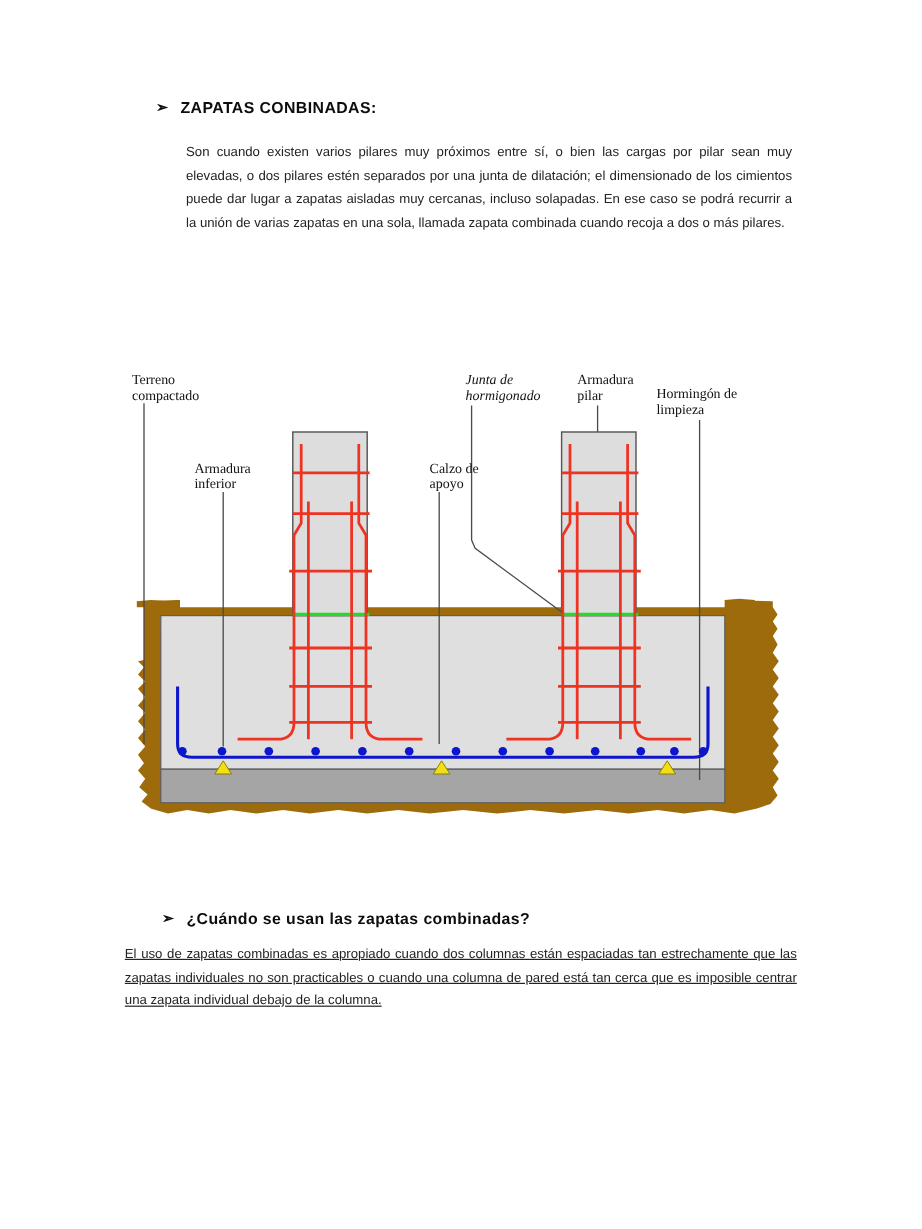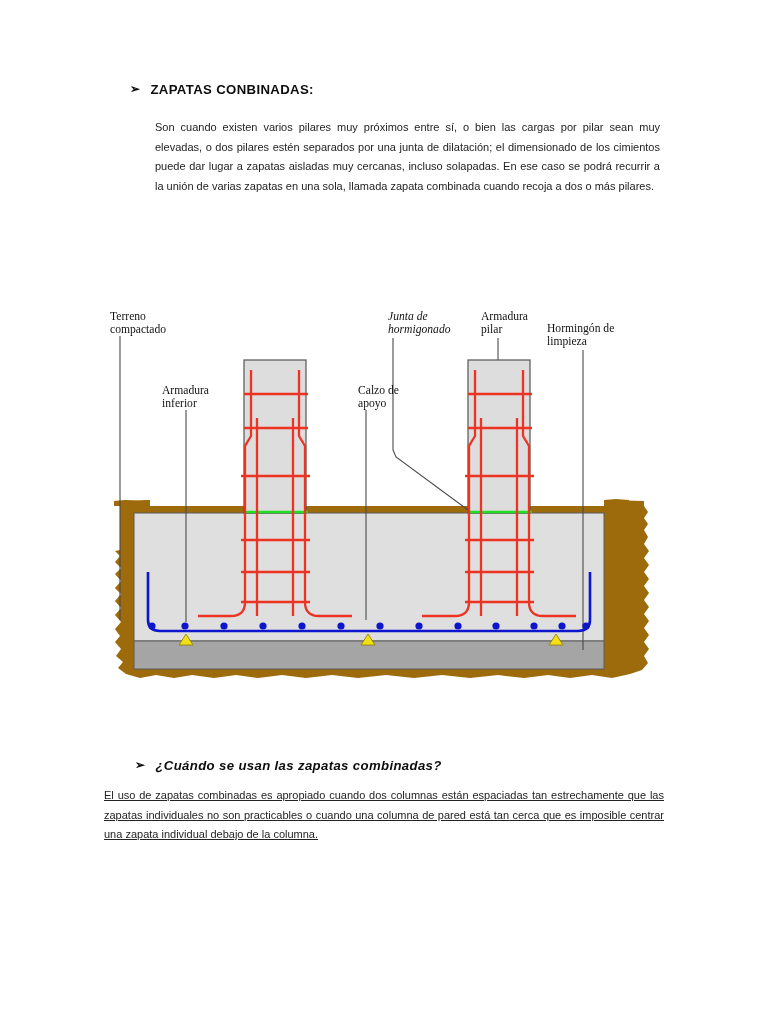--- a/index.html
+++ b/index.html
@@ -34,21 +34,21 @@
     color: #0d0d0d;
   }
   .heading .bullet {
     font-size: 12px;
     line-height: 1.15;
     transform: translateY(1px);
   }
   .heading .htext {
     text-underline-offset: 2.5px;
   }
-  .heading.no-underline .htext { text-decoration: none; font-style: italic; }
+  .heading.no-underline .htext { text-decoration: none; }
 
   .para {
     position: absolute;
     font-size: 11px;
     line-height: 19.6px;
     text-align: justify;
     text-justify: inter-word;
     color: #232323;
   }
 

